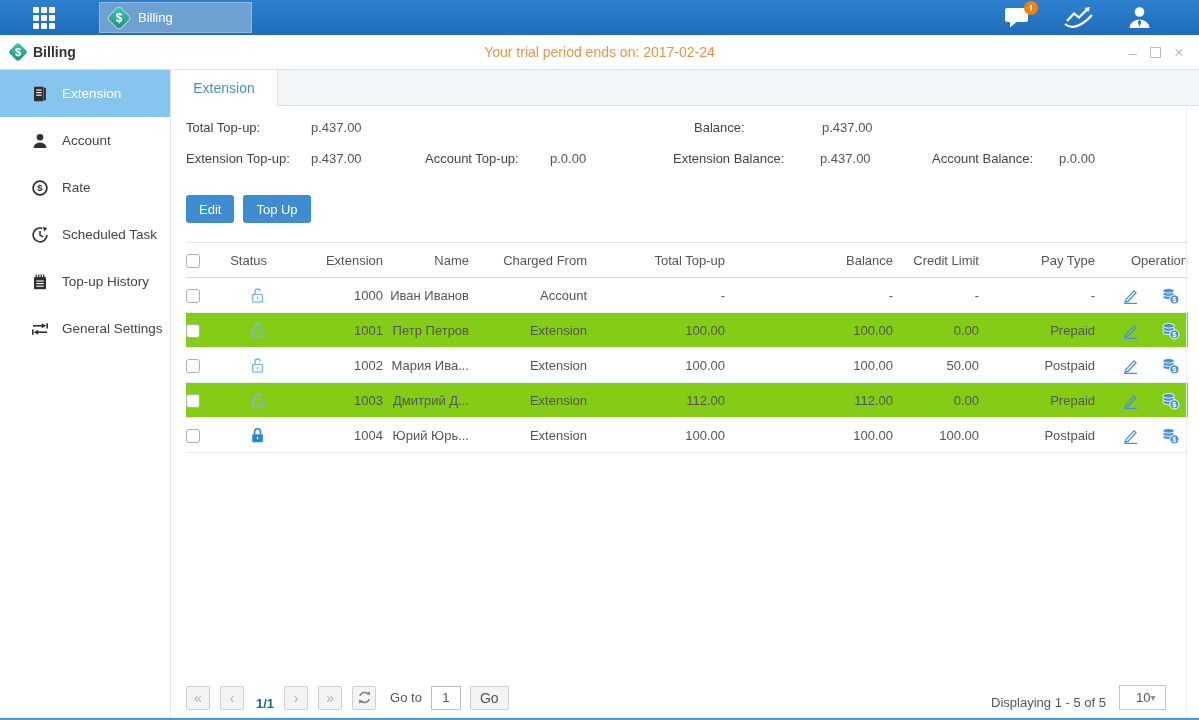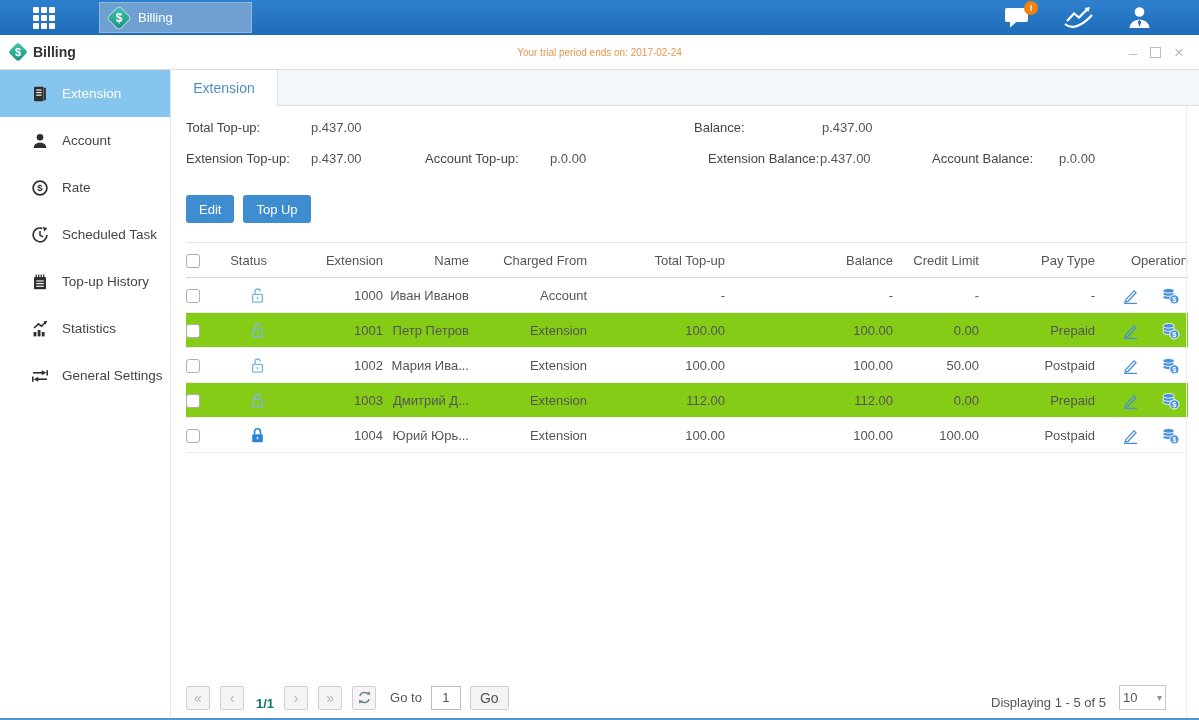--- a/index.html
+++ b/index.html
@@ -16,21 +16,21 @@
   .diamond .shape { position:absolute; inset:2px; transform:rotate(45deg); background:linear-gradient(135deg,#41c8ac,#1b8f7c); border-radius:3px; box-shadow:0 0 0 1px rgba(255,255,255,.55); }
   .diamond .dollar { position:absolute; inset:0; display:flex; align-items:center; justify-content:center; color:#fff; font-weight:bold; font-size:12px; }
   .taskbar-right { margin-left:auto; margin-right:46px; display:flex; align-items:center; gap:32px; }
   .tb-icon { position:relative; cursor:pointer; display:flex; }
   .badge { position:absolute; top:-5px; right:-7px; width:14px; height:14px; background:#ef830e; border-radius:50%; color:#fff; font-size:9px; font-weight:bold; display:flex; align-items:center; justify-content:center; }
 
   
   .titlebar { flex:0 0 35px; background:#fff; border-bottom:1px solid #dedede; display:flex; align-items:center; position:relative; }
   .app-title { display:flex; align-items:center; gap:6px; margin-left:9px; font-weight:bold; font-size:14px; color:#333; z-index:1; }
   .app-title .diamond { width:18px; height:18px; flex:0 0 18px; }
-  .trial { position:absolute; left:0; right:0; text-align:center; color:#e8954a; font-size:10px; pointer-events:none; }
+  .trial { position:absolute; left:0; right:0; text-align:center; color:#e8954a; font-size:14px; pointer-events:none; }
   .win-controls { margin-left:auto; margin-right:15px; display:flex; align-items:center; gap:13px; color:#b6bcc3; font-size:15px; z-index:1; }
   .win-controls span { cursor:pointer; line-height:1; }
   .wc-max { width:11px; height:11px; border:1px solid #b6bcc3; display:inline-block; }
 
   
   .main { flex:1; display:flex; min-height:0; }
   .sidebar { flex:0 0 171px; background:#fff; border-right:1px solid #e6e6e6; }
   .side-item { height:47px; display:flex; align-items:center; padding-left:31px; gap:13px; color:#444; cursor:pointer; font-size:13.5px; }
   .side-item svg { flex:0 0 18px; }
   .side-item.active { background:#86c5ee; color:#fff; }
@@ -64,21 +64,21 @@
   .c-op .op { display:inline-flex; margin:0 8px; cursor:pointer; vertical-align:middle; }
 
   
   .pagination { margin:auto 33px 7px 15px; display:flex; align-items:center; }
   .pg-btn { width:24px; height:24px; border:1px solid #cfcfcf; background:#f4f4f4; border-radius:2px; display:flex; align-items:center; justify-content:center; color:#b3b3b3; font-size:14px; margin-right:10px; cursor:pointer; }
   .pg-indicator { margin:12px 10px 0 2px; color:#0f766e;font-weight:bold; }
   .goto-label { margin:0 9px 0 4px; color:#555; }
   .goto-input { width:30px; height:24px; border:1px solid #bdbdbd; text-align:center; font:inherit; color:#555; margin-right:9px; }
   .go-btn { width:auto; padding:0 9px; color:#555; }
   .pg-right { margin-left:auto; display:flex; align-items:flex-end; gap:13px; color:#555; }
-  .page-size { width:47px; height:25px; border:1px solid #c6c6c6; background:#fff; display:flex; align-items:center; justify-content:space-between; padding:0 3px; color:#555; cursor:pointer; }
+  .page-size { width:47px; height:25px; border:1px solid #c6c6c6; background:#fff; display:flex; align-items:center; justify-content:space-between; padding:0 16px; color:#555; cursor:pointer; }
   .page-size .caret { color:#909090; font-size:10px; }
 </style>
 </head>
 <body>
 
 <div class="window">
 
   <div class="taskbar">
     <div class="grid-icon">
       <span></span>
@@ -188,32 +188,20 @@
           <g stroke="#fff" stroke-width="1.1">
             <line x1="5.2" y1="8" x2="12.8" y2="8"></line>
               <line x1="5.2" y1="10.6" x2="12.8" y2="10.6"></line>
               <line x1="5.2" y1="13.2" x2="12.8" y2="13.2"></line>
           </g>
         </svg>
         <span>Top-up History</span>
       </div>
       <div class="side-item">
         <svg width="18" height="18" viewBox="0 0 18 18">
-          <g fill="#2f2f2f">
-            <rect x="2.6" y="12" width="2.8" height="4.4"></rect>
-              <rect x="6.7" y="10" width="2.8" height="6.4"></rect>
-              <rect x="10.8" y="12" width="2.8" height="4.4"></rect>
-          </g>
-          <polyline points="3,8 7.5,3.8 10.5,6.2 14.5,2.2" fill="none" stroke="#2f2f2f" stroke-width="1.6"></polyline>
-          <path d="M16.2 0.8 l-3.8 0.7 2.4 2.9 z" fill="#2f2f2f"></path>
-        </svg>
-        <span>Statistics</span>
-      </div>
-      <div class="side-item">
-        <svg width="18" height="18" viewBox="0 0 18 18">
           <g stroke="#2f2f2f" stroke-width="1.6">
             <line x1="2" y1="5.8" x2="11.5" y2="5.8"></line>
               <line x1="16.2" y1="3.2" x2="16.2" y2="8.4"></line>
             <line x1="6.5" y1="12.2" x2="16" y2="12.2"></line>
               <line x1="1.8" y1="9.6" x2="1.8" y2="14.8"></line>
           </g>
           <path d="M10.8 3.3 L15.3 5.8 L10.8 8.3 z" fill="#2f2f2f"></path>
           <path d="M7.2 9.7 L2.7 12.2 L7.2 14.7 z" fill="#2f2f2f"></path>
         </svg>
         <span>General Settings</span>
@@ -231,21 +219,21 @@
 
       <div class="summary">
         <span class="s-item s-label" style="top:14px; left:15px;">Total Top-up:</span>
         <span class="s-item s-value" style="top:14px; left:140px;">p.437.00</span>
         <span class="s-item s-label" style="top:14px; left:523px;">Balance:</span>
         <span class="s-item s-value" style="top:14px; left:651px;">p.437.00</span>
         <span class="s-item s-label" style="top:45px; left:15px;">Extension Top-up:</span>
         <span class="s-item s-value" style="top:45px; left:140px;">p.437.00</span>
         <span class="s-item s-label" style="top:45px; left:254px;">Account Top-up:</span>
         <span class="s-item s-value" style="top:45px; left:379px;">p.0.00</span>
-        <span class="s-item s-label" style="top:45px; left:537px;">Extension Balance:</span>
+        <span class="s-item s-label" style="top:45px; left:502px;">Extension Balance:</span>
         <span class="s-item s-value" style="top:45px; left:649px;">p.437.00</span>
         <span class="s-item s-label" style="top:45px; left:761px;">Account Balance:</span>
         <span class="s-item s-value" style="top:45px; left:888px;">p.0.00</span>
       </div>
 
       <div class="actions">
         <button class="btn">Edit</button>
         <button class="btn">Top Up</button>
       </div>
 

